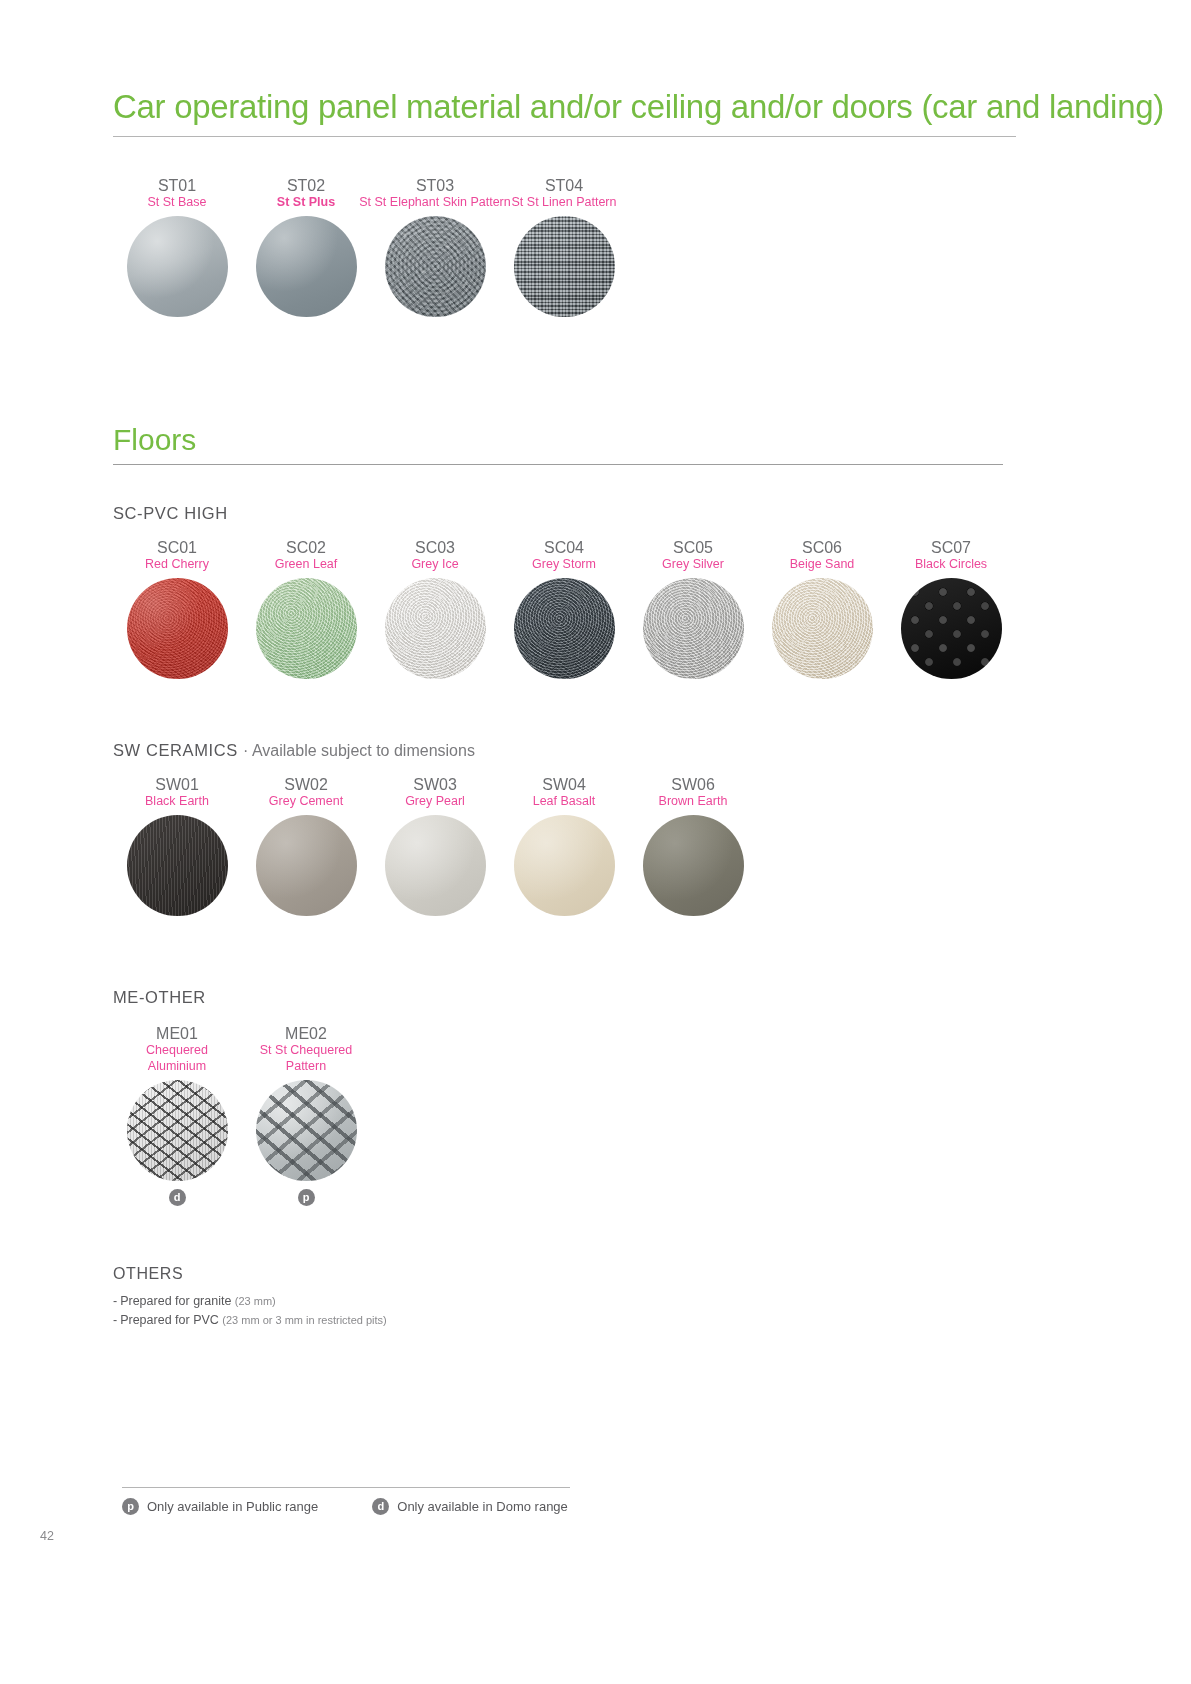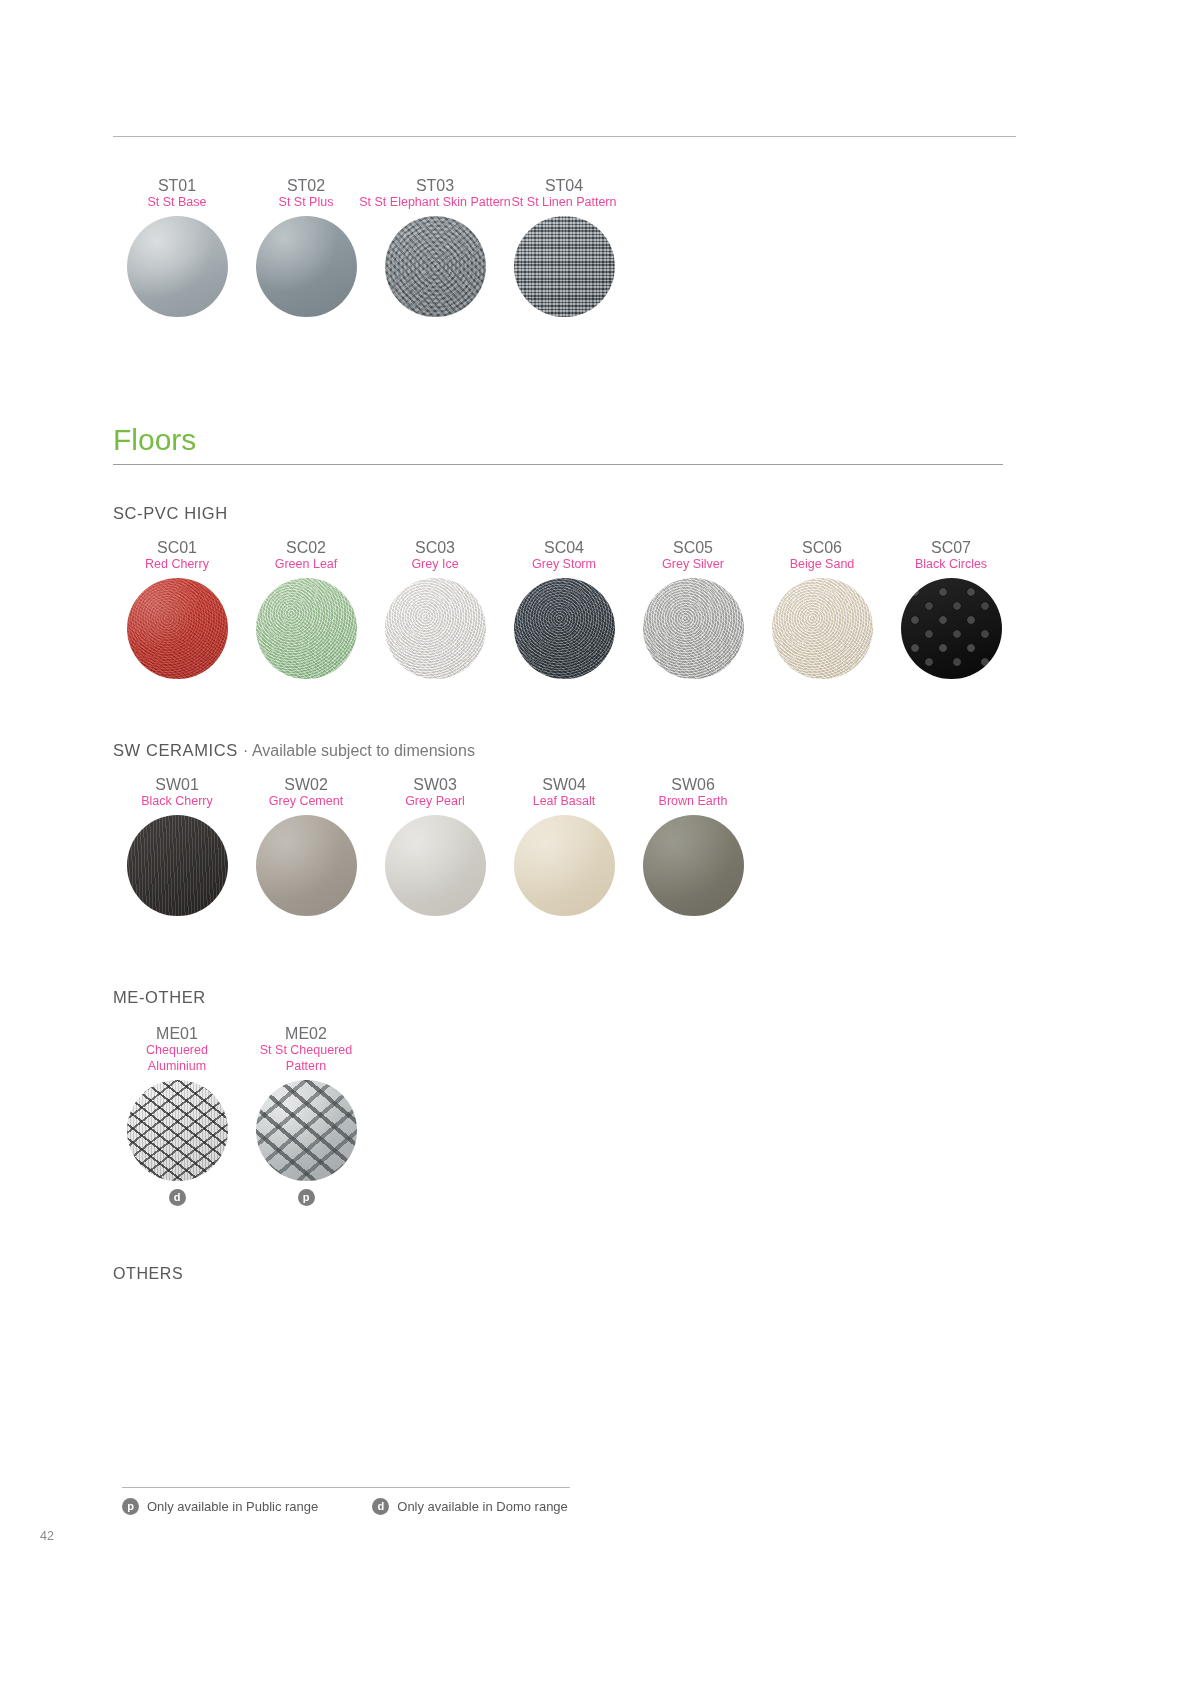--- a/index.html
+++ b/index.html
@@ -239,31 +239,32 @@
   .page-num{
     position:absolute; left:40px; top:1529px;
     font-size:12.5px; color:#8a8a8d;
   }
 </style>
 </head>
 <body>
 
 <div class="page">
 
+  <div class="main-title">Car operating panel material and/or ceiling and/or doors (car and landing)</div>
   <div class="title-rule"></div>
 
   <div id="cop-row" class="swatch-row" style="top:178px;">
       <div class="swatch" style="left: 0px; top: 0px;">
         <div class="code">ST01</div>
         <div class="name" style="white-space: pre;">St St Base</div>
         <div class="disc tx-stbase"></div>
       </div>
       <div class="swatch" style="left: 129px; top: 0px;">
         <div class="code">ST02</div>
-        <div class="name" style="white-space: pre;">St St Plus</div>
+        <div class="name" style="white-space: pre; font-weight: bold;">St St Plus</div>
         <div class="disc tx-stplus"></div>
       </div>
       <div class="swatch" style="left: 258px; top: 0px;">
         <div class="code">ST03</div>
         <div class="name" style="white-space: pre; width: 200px; margin-left: -36px;">St St Elephant Skin Pattern</div>
         <div class="disc tx-elephant"></div>
       </div>
       <div class="swatch" style="left: 387px; top: 0px;">
         <div class="code">ST04</div>
         <div class="name" style="white-space: pre; width: 180px; margin-left: -26px;">St St Linen Pattern</div>
@@ -314,21 +315,21 @@
         <div class="disc tx-blackcircles"></div>
       </div>
     </div>
 
   <div class="sub-head" style="top:741px;">
     <span>SW CERAMICS</span> <span class="note">· Available subject to dimensions</span>
   </div>
   <div id="sw-row" class="swatch-row" style="top:777px;">
       <div class="swatch" style="left: 0px; top: 0px;">
         <div class="code">SW01</div>
-        <div class="name" style="white-space: pre;">Black Cherry</div>
+        <div class="name" style="white-space: pre;">Black Earth</div>
         <div class="disc tx-blackbasalt"></div>
       </div>
       <div class="swatch" style="left: 129px; top: 0px;">
         <div class="code">SW02</div>
         <div class="name" style="white-space: pre;">Grey Cement</div>
         <div class="disc tx-greycement"></div>
       </div>
       <div class="swatch" style="left: 258px; top: 0px;">
         <div class="code">SW03</div>
         <div class="name" style="white-space: pre;">Grey Pearl</div>
@@ -350,20 +351,24 @@
     <span>ME-OTHER</span><span class="note"></span>
   </div>
   <div id="me-row" class="swatch-row" style="top:1026px;">
       <div class="swatch" style="left: 0px; top: 0px;"><div class="code">ME01</div><div class="name" style="white-space: pre;">Chequered
 Aluminium</div><div class="disc tx-chequeredalu"></div><div class="badge">d</div></div>
       <div class="swatch" style="left: 129px; top: 0px;"><div class="code">ME02</div><div class="name" style="white-space: pre;">St St Chequered
 Pattern</div><div class="disc tx-ststchequered"></div><div class="badge">p</div></div>
     </div>
 
   <div class="others-head">OTHERS</div>
+  <div class="others-list" id="others-list">
+      <div class="others-item"><span class="dash">-</span><span>Prepared for granite </span><span class="paren">(23 mm)</span></div>
+      <div class="others-item"><span class="dash">-</span><span>Prepared for PVC </span><span class="paren">(23 mm or 3 mm in restricted pits)</span></div>
+    </div>
 
   <div class="footer-rule"></div>
   <div class="legend" id="legend">
       <span class="badge">p</span>
       <span>Only available in Public range</span>
       <span class="gap"></span>
       <span class="badge">d</span>
       <span>Only available in Domo range</span>
     </div>
   <div class="page-num">42</div>

